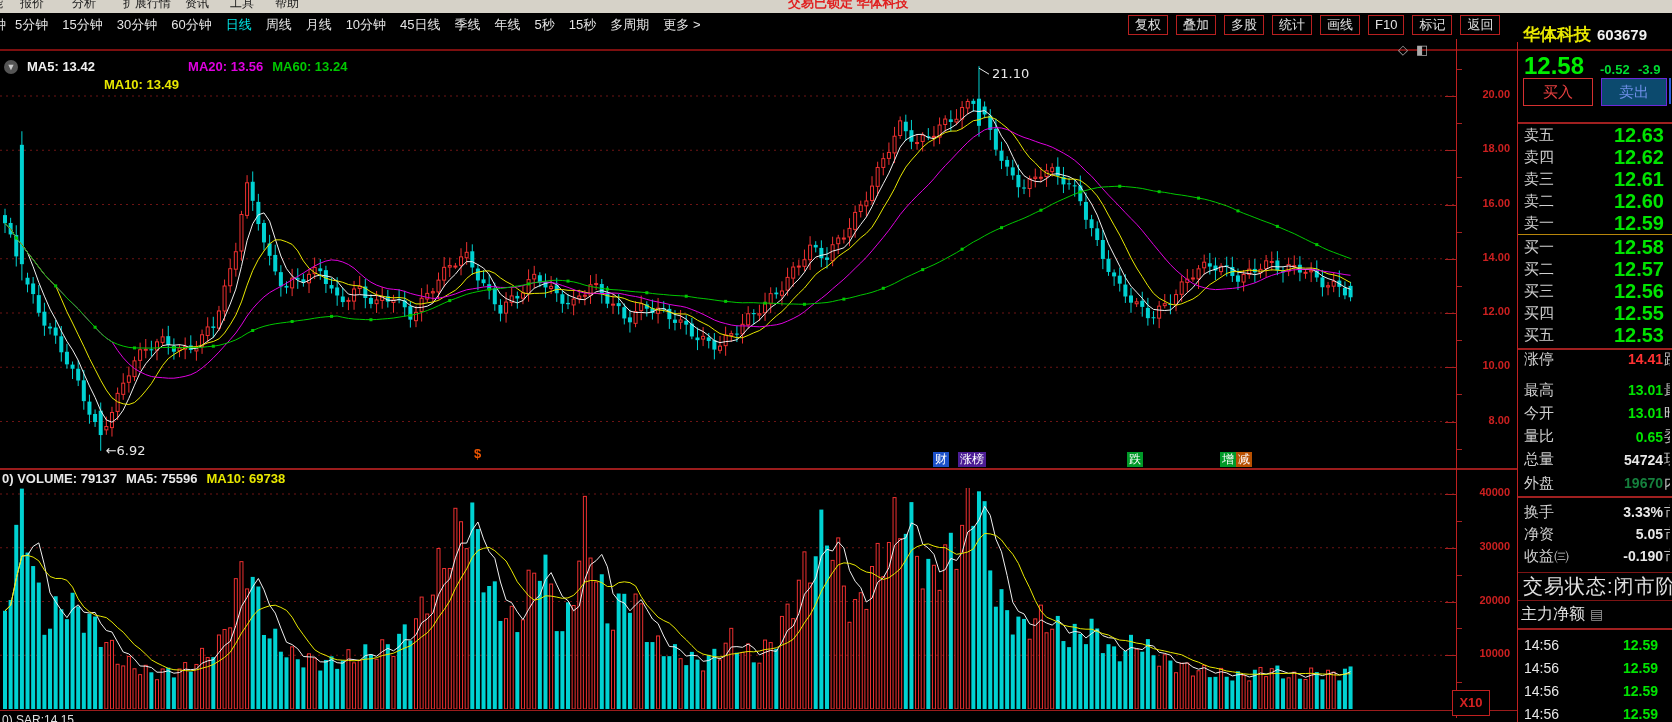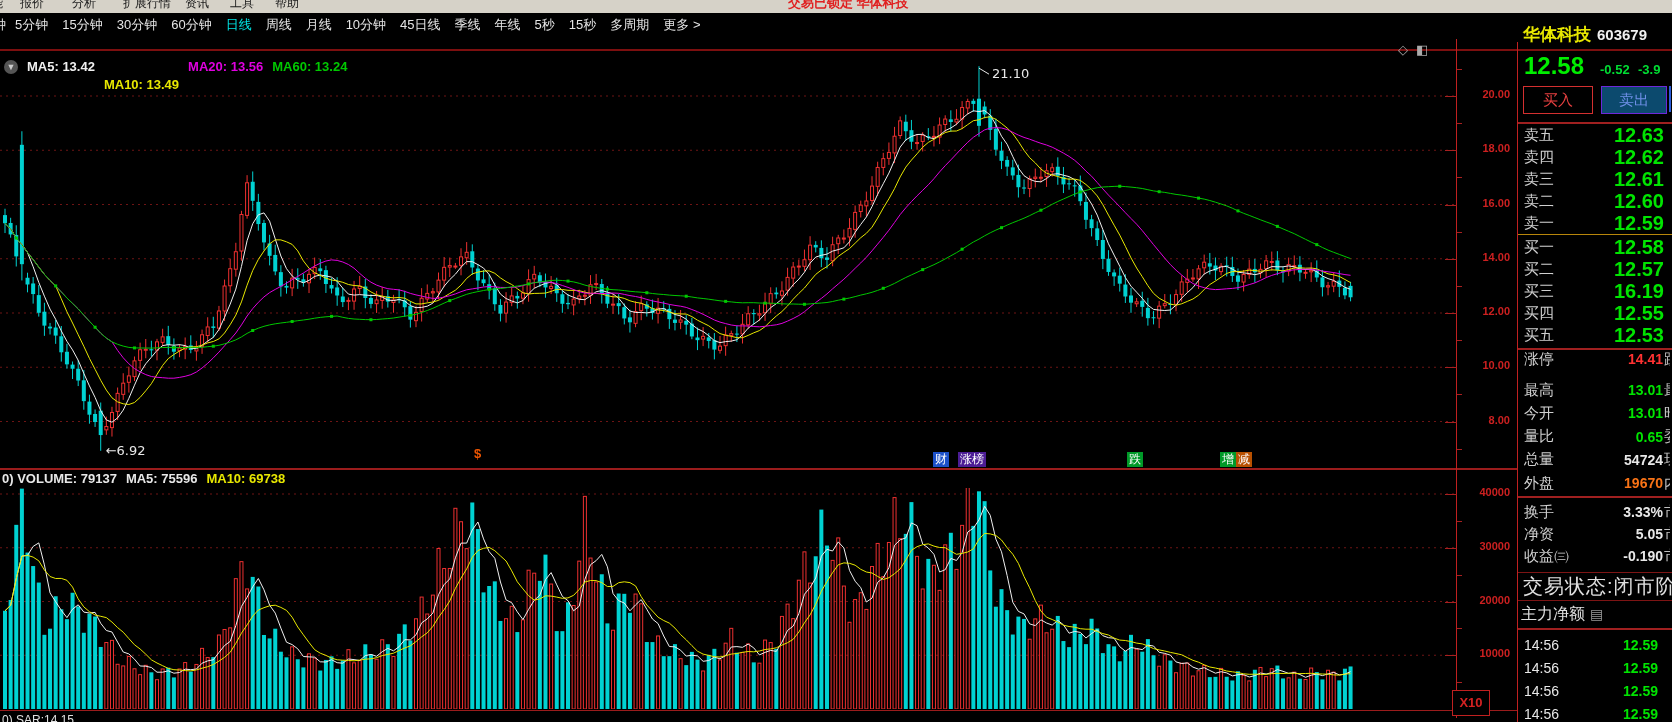--- a/index.html
+++ b/index.html
@@ -44,21 +44,21 @@
   #x10-box{position:absolute;left:1452px;top:690px;width:36px;height:24px;border:1px solid #c02020;color:#d42222;
            font-size:13px;font-weight:bold;text-align:center;line-height:24px;background:#000;z-index:5;}
   
   #panel-vline{position:absolute;left:1517px;top:42px;width:1px;height:680px;background:#c02020;}
   #panel{position:absolute;left:1518px;top:42px;width:154px;height:680px;}
   .psep{position:absolute;left:0;width:154px;}
   #price-row{position:absolute;left:0;top:10px;width:154px;height:30px;}
   #cur-price{position:absolute;left:6px;top:0;font-size:24px;font-weight:bold;color:#00ee00;}
   #chg{position:absolute;left:82px;top:10px;font-size:13px;font-weight:bold;color:#00dd33;}
   #chg-pct{position:absolute;left:120px;top:10px;font-size:13px;font-weight:bold;color:#00dd33;white-space:nowrap;}
-  #btn-row{position:absolute;left:0;top:44px;width:154px;height:28px;}
+  #btn-row{position:absolute;left:0;top:36px;width:154px;height:28px;}
   #buy-btn{position:absolute;left:5px;top:0;width:68px;height:26px;border:1px solid #d43030;color:#e84040;
            font-size:15px;text-align:center;line-height:26px;background:#000;}
   #sell-btn{position:absolute;left:83px;top:0;width:64px;height:26px;border:1px solid #6d28d9;color:#6f8fe8;
            font-size:15px;text-align:center;line-height:26px;background:#0c4a6e;}
   #third-btn-sliver{position:absolute;left:151px;top:0;width:3px;height:26px;border-left:2px solid #2a5cd8;}
   .qrow{position:absolute;left:0;width:154px;height:22px;display:flex;justify-content:space-between;
         align-items:center;padding:0 8px 0 6px;box-sizing:border-box;}
   .qlabel{color:#d0d0d0;font-size:15px;white-space:nowrap;}
   .qval{color:#00e400;font-weight:bold;font-size:20px;}
   .srow{position:absolute;left:0;width:154px;height:22px;display:flex;align-items:center;
@@ -103,20 +103,30 @@
       <span class="period">周线</span>
       <span class="period">月线</span>
       <span class="period">10分钟</span>
       <span class="period">45日线</span>
       <span class="period">季线</span>
       <span class="period">年线</span>
       <span class="period">5秒</span>
       <span class="period">15秒</span>
       <span class="period">多周期</span>
       <span class="period">更多 &gt;</span>
+    </div>
+  <div id="right-buttons">
+      <span class="tbtn">复权</span>
+      <span class="tbtn">叠加</span>
+      <span class="tbtn">多股</span>
+      <span class="tbtn">统计</span>
+      <span class="tbtn">画线</span>
+      <span class="tbtn">F10</span>
+      <span class="tbtn">标记</span>
+      <span class="tbtn">返回</span>
     </div>
   <div id="toolbar-redline"></div>
 </div>
 
 <div id="stockname">
   <span class="nm">华体科技</span><span class="cd">603679</span>
 </div>
 
 <div id="chart-region">
   <svg id="price-svg" width="1456" height="431">
@@ -1012,21 +1022,21 @@
       <div class="qrow" style="top: 194px;">
         <span class="qlabel">买一</span>
         <span class="qval">12.58</span>
       </div>
       <div class="qrow" style="top: 216.2px;">
         <span class="qlabel">买二</span>
         <span class="qval">12.57</span>
       </div>
       <div class="qrow" style="top: 238.4px;">
         <span class="qlabel">买三</span>
-        <span class="qval">16.19</span>
+        <span class="qval">12.56</span>
       </div>
       <div class="qrow" style="top: 260.6px;">
         <span class="qlabel">买四</span>
         <span class="qval">12.55</span>
       </div>
       <div class="qrow" style="top: 282.8px;">
         <span class="qlabel">买五</span>
         <span class="qval">12.53</span>
       </div>
     </div>
@@ -1051,21 +1061,21 @@
         <span class="sval" style="color: rgb(0, 228, 0);">0.65</span>
         <span class="spartial">委</span>
       </div>
       <div class="srow" style="top: 406.8px;">
         <span class="slabel">总量</span>
         <span class="sval" style="color: rgb(232, 232, 232);">54724</span>
         <span class="spartial">现</span>
       </div>
       <div class="srow" style="top: 430px;">
         <span class="slabel">外盘</span>
-        <span class="sval" style="color: #f97316;">19670</span>
+        <span class="sval" style="color: #15803d;">19670</span>
         <span class="spartial">内</span>
       </div>
     </div>
   <div id="stats2">
       <div class="srow" style="top: 459px;">
         <span class="slabel">换手</span>
         <span class="sval" style="color: rgb(232, 232, 232);">3.33%</span>
         <span class="spartial">市</span>
       </div>
       <div class="srow" style="top: 481px;">

